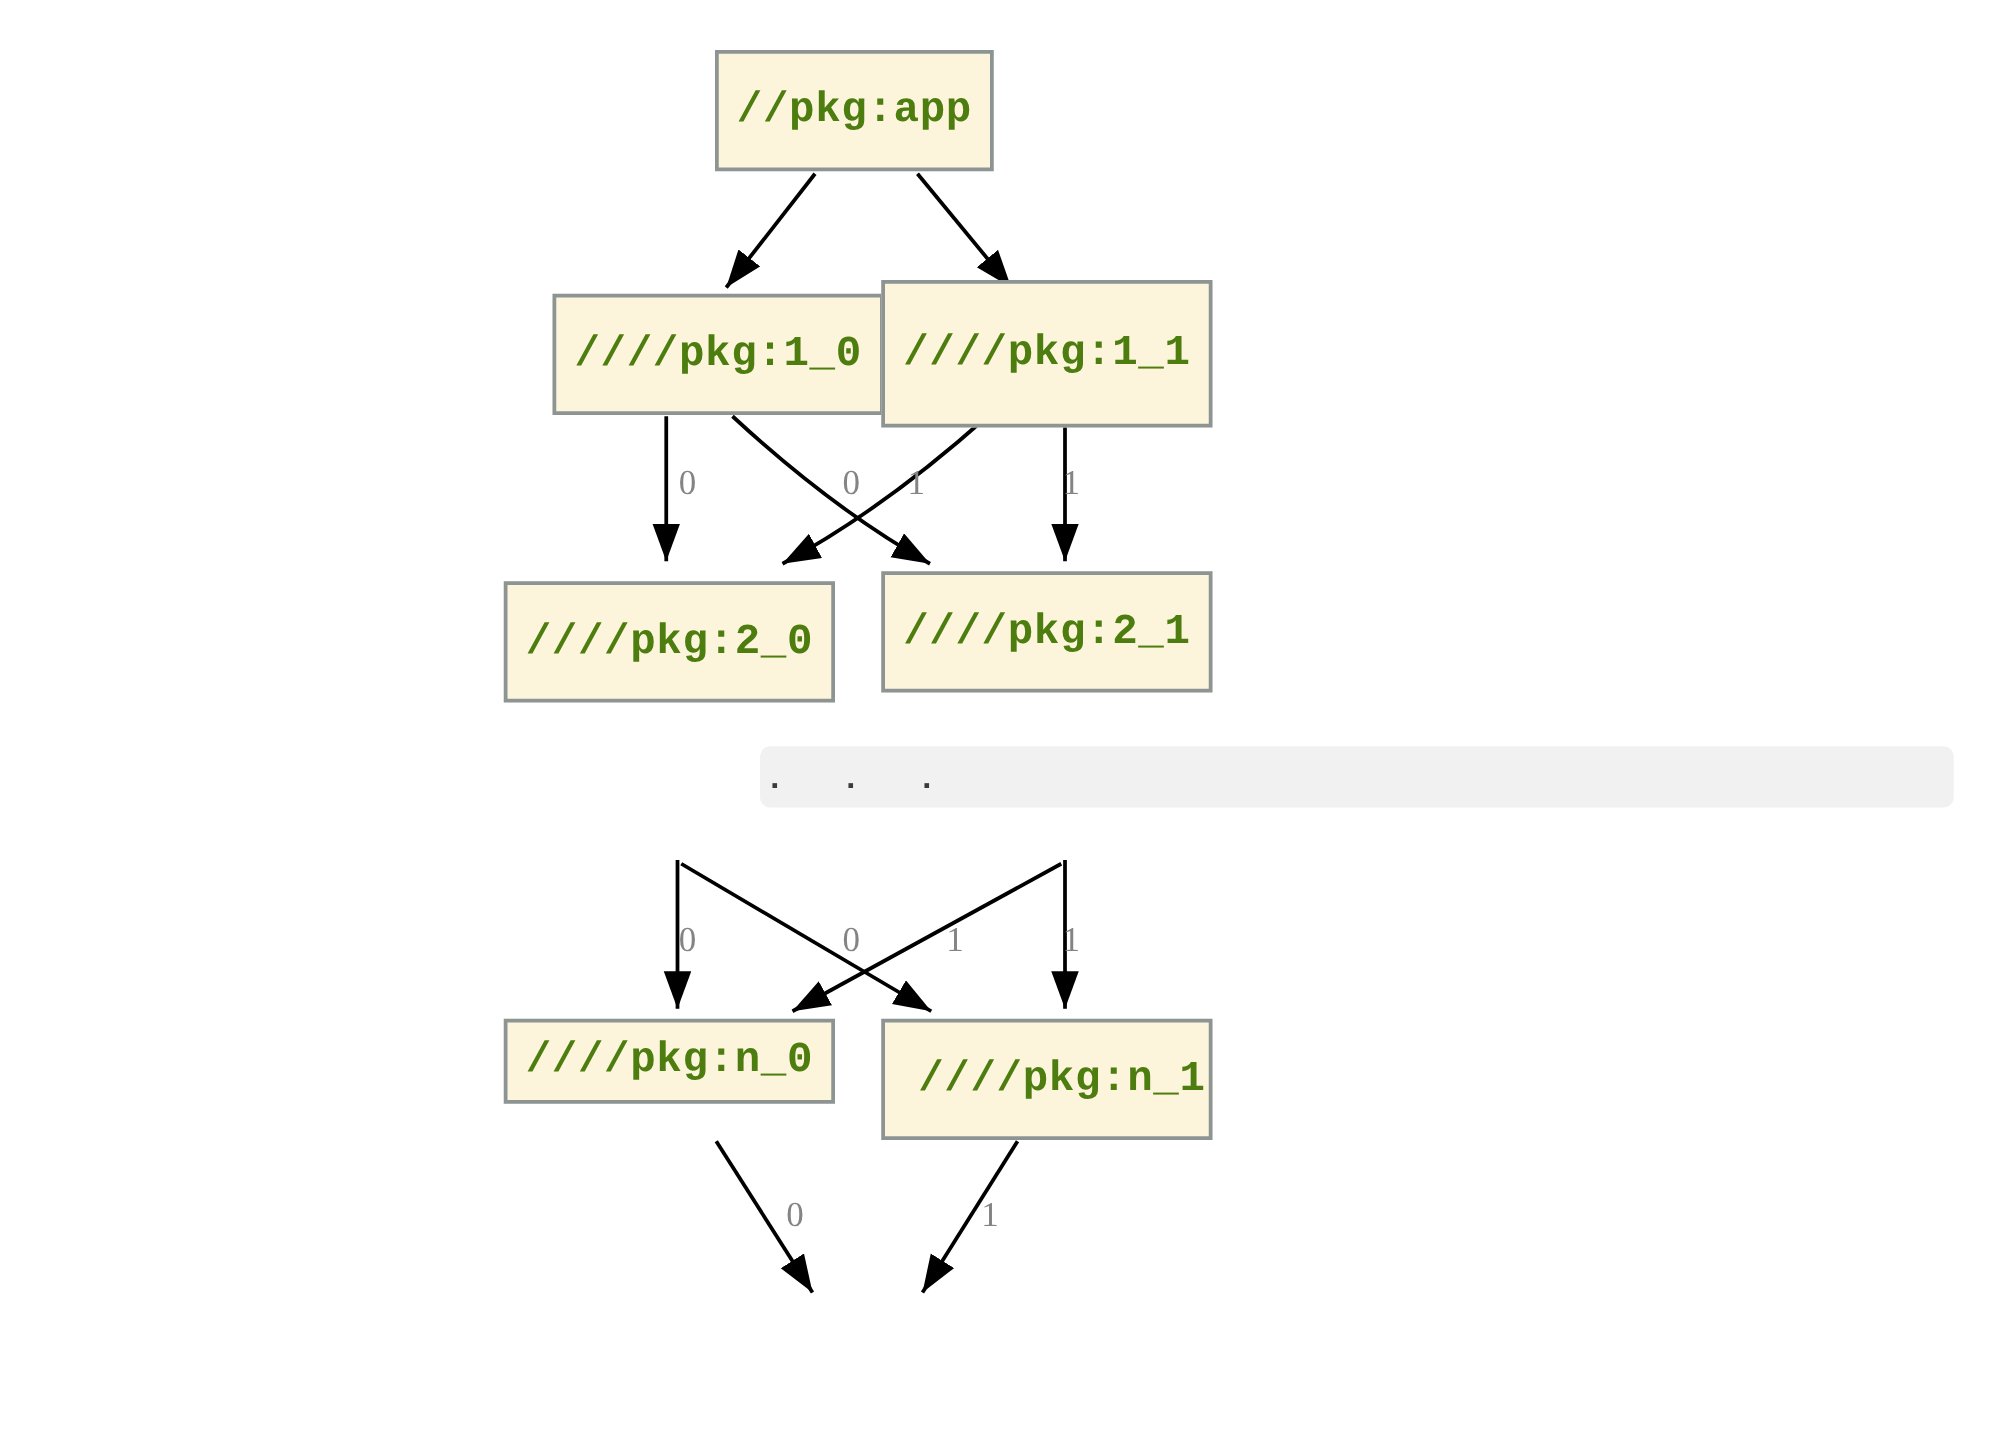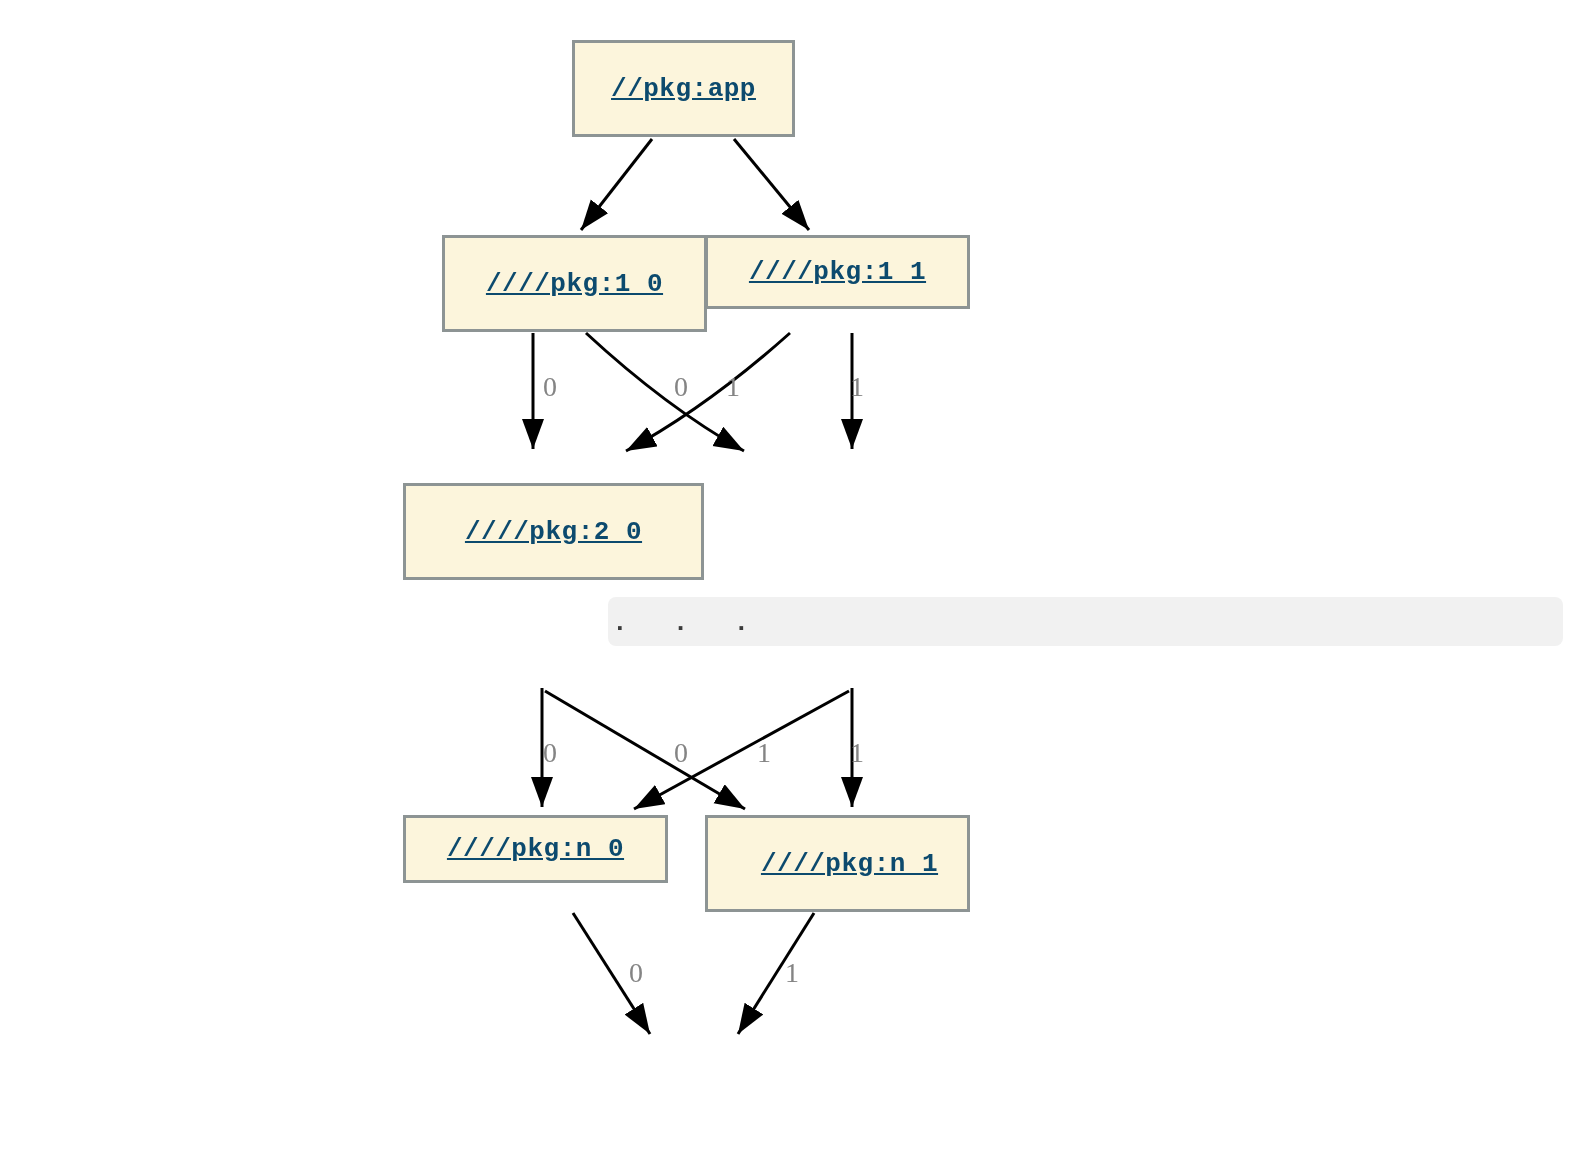--- a/index.html
+++ b/index.html
@@ -20,25 +20,24 @@
   }
   .edges-layer{position:absolute;left:0;top:0;}
   .node{
     position:absolute;
     box-sizing:border-box;
     background:var(--node-fill);
     border:3px solid var(--node-border);
     display:flex;align-items:center;justify-content:center;
     font-family:"Liberation Mono",monospace;
     font-weight:700;
-    font-size:26px;
+    font-size:34px;
     letter-spacing:0.5px;
-    color:#0c4a6e;
+    color:#4d7c0f;
     white-space:pre;
-    text-decoration:underline;
   }
   .edge-label{
     position:absolute;
     transform:translate(-50%,-50%);
     font-family:"Liberation Serif",serif;
     font-size:28px;
     line-height:1;
     color:var(--edge-label);
   }
   .ellipsis-band{
@@ -87,24 +86,25 @@
 
       <path d="M573,913 L650,1034" marker-end="url(#arrow)"></path>
       <path d="M814,913 L738,1034" marker-end="url(#arrow)"></path>
     </g>
   </svg>
 
   <div class="node" style="left:572px;top:40px;width:223px;height:97px;">//pkg:app</div>
 
   <div class="node" style="left:403px;top:235px;width:265px;height:97px;margin-left:39px;">////pkg:1_0</div>
 
-  <div class="node" style="left:705px;top:235px;width:265px;height:74px;">////pkg:1_1</div>
+  <div class="node" style="left:705px;top:224px;width:265px;height:118px;">////pkg:1_1</div>
 
-  <div class="node" style="left:403px;top:483px;width:301px;height:97px;text-align:center;">////pkg:2_0</div>
+  <div class="node" style="left:403px;top:465px;width:265px;height:97px;text-align:center;">////pkg:2_0</div>
 
+  <div class="node" style="left:705px;top:457px;width:265px;height:97px;">////pkg:2_1</div>
 
   <div class="ellipsis-band"></div>
   <div class="ellipsis-dots">.  .  .</div>
 
   <div class="node" style="left:403px;top:815px;width:265px;height:68px;">////pkg:n_0</div>
 
   <div class="node" style="left:705px;top:815px;width:265px;height:97px;padding-left:24px;">////pkg:n_1</div>
 
 
   <span class="edge-label" style="left:550px;top:387px;">0</span>

